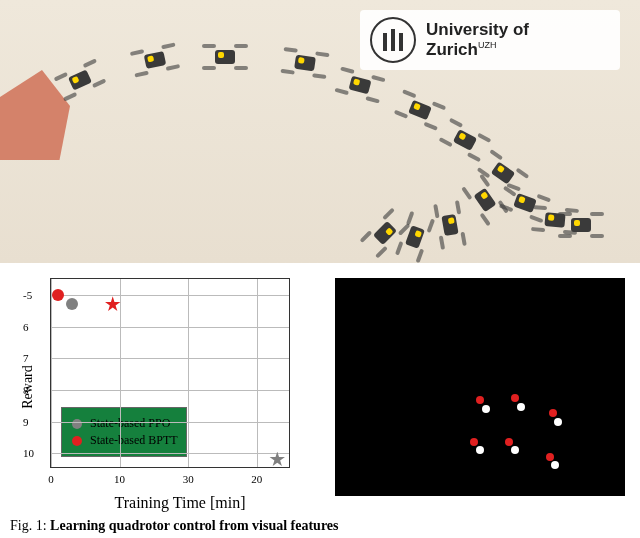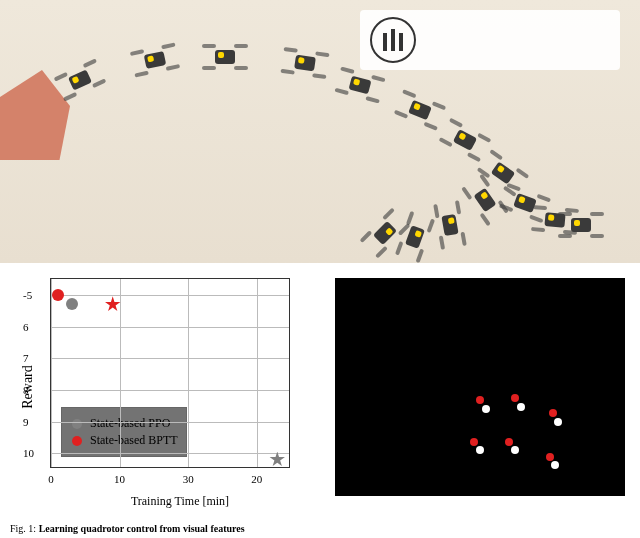--- a/index.html
+++ b/index.html
@@ -23,56 +23,60 @@
     .uni-seal svg { width: 30px; height: 30px; }
     .uni-text { font-family: Arial, sans-serif; font-weight: bold; font-size: 17px; line-height: 1.15; color: #222; }
     .uni-text sup { font-size: 9px; font-weight: normal; }
     
     .bottom-row { display: flex; width: 640px; height: 248px; }
     .chart-panel { width: 320px; height: 248px; background: #fff; position: relative; padding: 15px 10px 10px 50px; }
     .plot-area { position: relative; width: 240px; height: 190px; border: 1px solid #333; background: #fff; }
     .grid-v { position: absolute; top: 0; bottom: 0; width: 1px; background: #bbb; }
     .grid-h { position: absolute; left: 0; right: 0; height: 1px; background: #bbb; }
     .y-label { position: absolute; left: 6px; top: 50%; transform: translateY(-50%) rotate(-90deg); font-size: 14px; font-family: serif; }
-    .x-label { position: absolute; bottom: -4px; left: 50%; transform: translateX(-50%); font-size: 12px; font-family: serif; white-space: nowrap; }
+    .x-label { position: absolute; bottom: -4px; left: 50%; transform: translateX(-50%); font-size: 16px; font-family: serif; white-space: nowrap; }
     .tick-x { position: absolute; font-size: 11px; bottom: -18px; transform: translateX(-50%); font-family: serif; }
     .tick-y { position: absolute; font-size: 11px; left: -28px; transform: translateY(-50%); font-family: serif; }
     .marker { position: absolute; transform: translate(-50%, -50%); }
     .marker.circle { width: 12px; height: 12px; border-radius: 50%; }
     .marker.star { width: 16px; height: 16px; }
     
-    .legend { position: absolute; left: 10px; bottom: 10px; background: #737373; border: 1px solid #666; padding: 6px 8px; font-size: 12px; font-family: serif; }
+    .legend { position: absolute; left: 10px; bottom: 10px; background: #15803d; border: 1px solid #666; padding: 6px 8px; font-size: 12px; font-family: serif; }
     .legend-row { display: flex; align-items: center; margin: 2px 0; }
     .legend-marker { width: 14px; height: 14px; margin-right: 6px; flex-shrink: 0; display: flex; align-items: center; justify-content: center; }
     
     .feature-panel { width: 320px; height: 248px; background: #fff; padding: 15px; display: flex; align-items: center; justify-content: center; }
     .feature-frame { width: 290px; height: 218px; background: #000; position: relative; }
     .feat { position: absolute; width: 8px; height: 8px; border-radius: 50%; }
     .feat.red { background: #e02020; }
     .feat.white { background: #fff; }
     
-    .caption { position: absolute; bottom: 4px; left: 10px; font-size: 10px; font-family: 'Times New Roman', serif; }
+    .caption { position: absolute; bottom: 4px; left: 10px; font-size: 14px; font-family: 'Times New Roman', serif; }
     
     .star-shape { clip-path: polygon(50% 0%, 61% 35%, 98% 35%, 68% 57%, 79% 91%, 50% 70%, 21% 91%, 32% 57%, 2% 35%, 39% 35%); }
   </style>
 </head>
 <body>
 
 <div class="container">
 
   <div class="photo-panel">
     <div class="hand"></div>
     <div id="drones-anchor"></div>
     <div class="uni-logo">
       <div class="uni-seal">
         <svg viewBox="0 0 30 30">
             <rect x="5" y="8" width="4" height="18" fill="#333"></rect>
             <rect x="13" y="4" width="4" height="22" fill="#333"></rect>
             <rect x="21" y="8" width="4" height="18" fill="#333"></rect>
           </svg>
+      </div>
+      <div class="uni-text">
+        <div>University of</div>
+        <div><span>Zurich</span><sup>UZH</sup></div>
       </div>
     </div>
   <div class="drone" style="left: 55px; top: 65px; transform: rotate(-25deg);">
         <div class="drone-body">
           <span class="rotor tl"></span>
           <span class="rotor tr"></span>
           <span class="rotor bl"></span>
           <span class="rotor br"></span>
         </div>
       </div>

